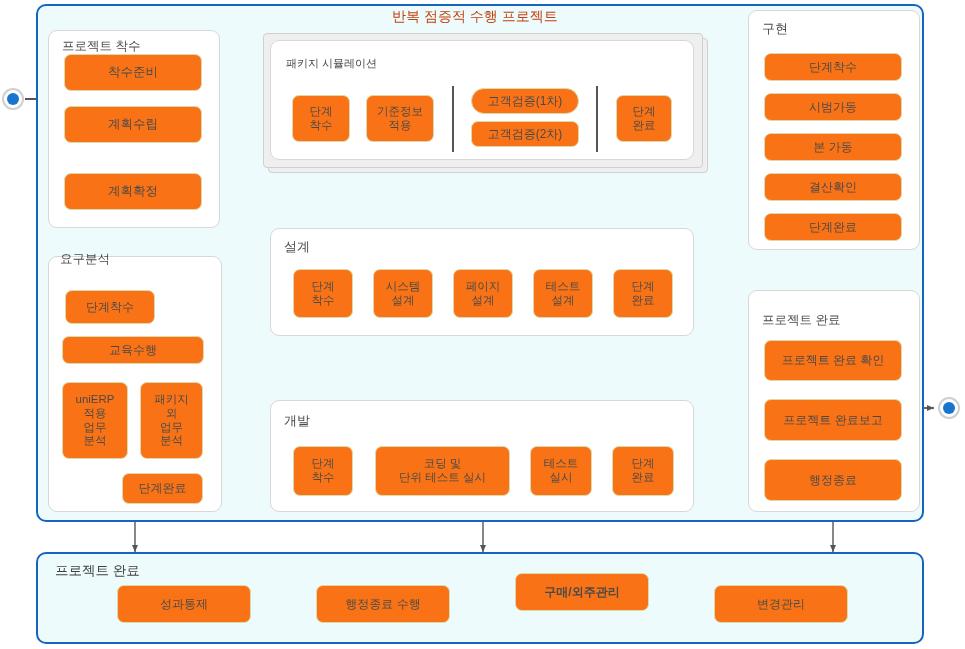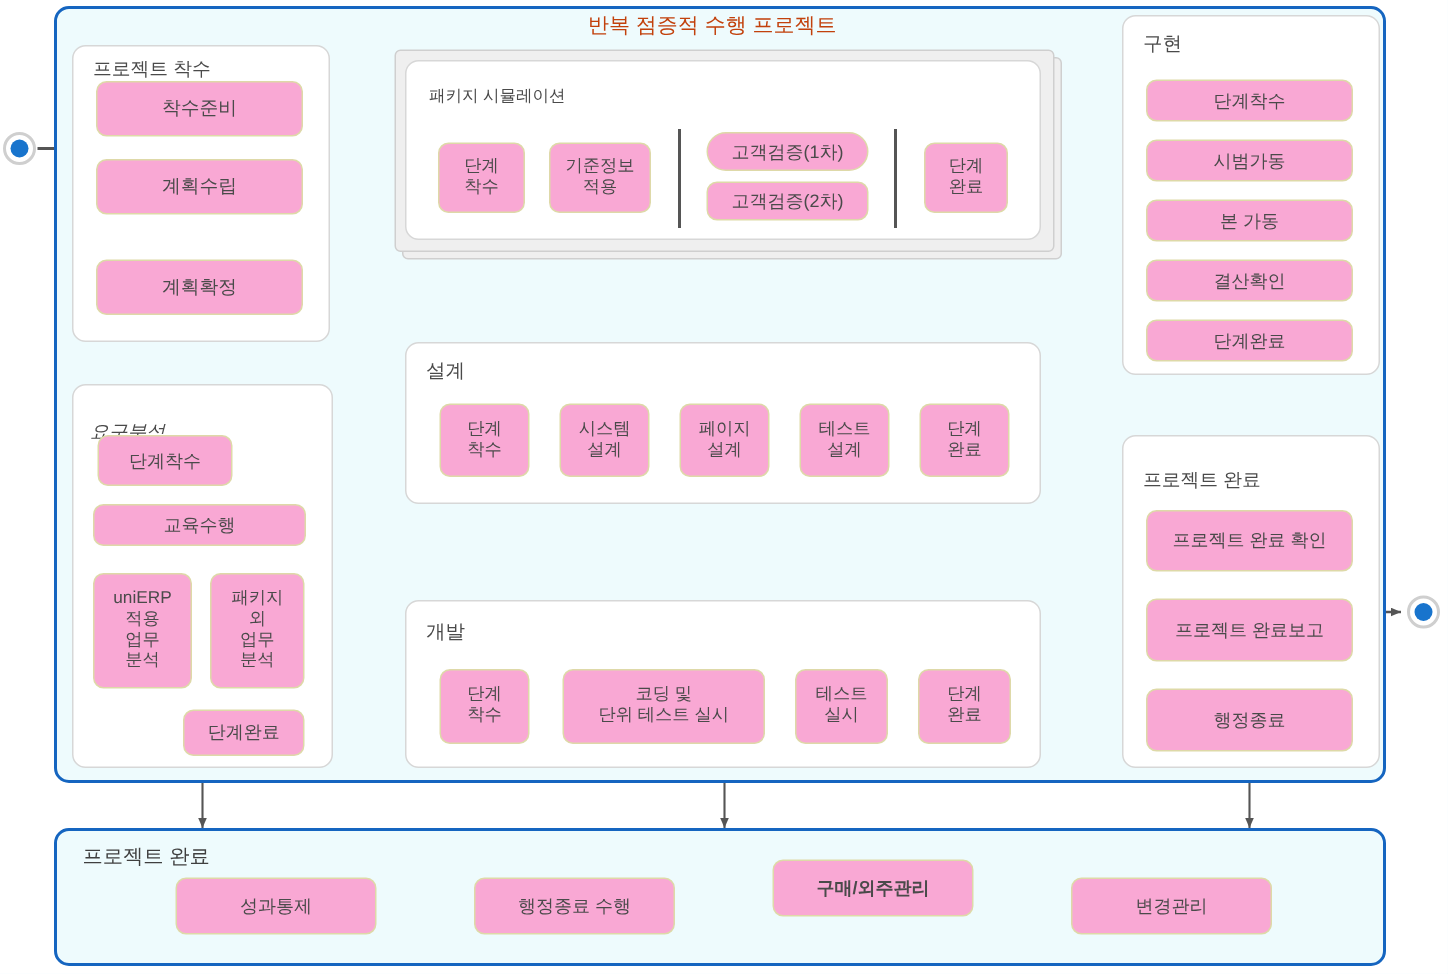--- a/index.html
+++ b/index.html
@@ -14,21 +14,21 @@
   .pool-title.center{font-weight:normal;color:#c2410c;}
 
   
   .group{position:absolute;background:#ffffff;border:1px solid #d7d7d7;border-radius:9px;box-sizing:border-box;}
   .group-title{position:absolute;font-size:12.5px;color:#4a4a4a;white-space:nowrap;}
 
   
   .stack-back{position:absolute;background:#efefef;border:1px solid #cfcfcf;border-radius:4px;box-sizing:border-box;}
 
   
-  .task{position:absolute;background:#f9a8d4;border:1px solid #ded9a8;border-radius:7px;box-sizing:border-box;
+  .task{position:absolute;background:#f97316;border:1px solid #ded9a8;border-radius:7px;box-sizing:border-box;
         display:flex;align-items:center;justify-content:center;text-align:center;
         font-size:12.5px;color:#4a4a4a;line-height:1.25;padding:1px 3px;}
   .task.small{font-size:12px;}
   .task.tiny{font-size:11.5px;line-height:1.2;}
 
   
   .node-circle{position:absolute;width:22px;height:22px;border-radius:50%;
        background:#ffffff;border:2px solid #cfcfcf;box-sizing:border-box;}
   .node-circle::after{content:"";position:absolute;left:3px;top:3px;width:12px;height:12px;
        border-radius:50%;background:#1874cd;}
@@ -117,21 +117,21 @@
   <div class="pool" style="left:36px;top:4px;width:888px;height:518px;"></div>
   <div class="pool-title center" style="left:392px;top:8px;font-size:14px;">반복 점증적 수행 프로젝트</div>
 
   <div class="group" style="left:48px;top:30px;width:172px;height:198px;"></div>
   <div class="group-title" style="left:62px;top:38px;">프로젝트 착수</div>
   <div class="task" style="left:64px;top:54px;width:138px;height:37px;">착수준비</div>
   <div class="task" style="left:64px;top:106px;width:138px;height:37px;">계획수립</div>
   <div class="task" style="left:64px;top:173px;width:138px;height:37px;">계획확정</div>
 
   <div class="group" style="left:48px;top:256px;width:174px;height:256px;"></div>
-  <div class="group-title" style="left:60px;top:280px;font-style:italic;">요구분석</div>
+  <div class="group-title" style="left:60px;top:251px;">요구분석</div>
   <div class="task small" style="left:65px;top:290px;width:90px;height:34px;">단계착수</div>
   <div class="task small" style="left:62px;top:336px;width:142px;height:28px;">교육수행</div>
   <div class="task tiny" style="left:62px;top:382px;width:66px;height:77px;">
     <span style="white-space:pre-line;">uniERP
 적용
 업무
 분석</span>
   </div>
   <div class="task tiny" style="left:140px;top:382px;width:63px;height:77px;">
     <span style="white-space:pre-line;">패키지

